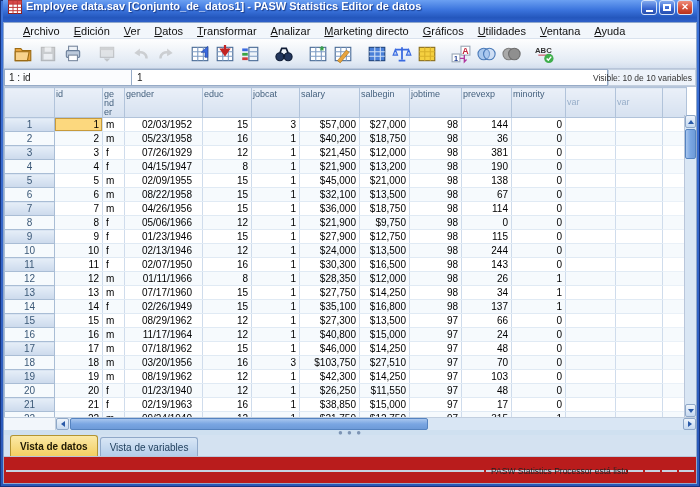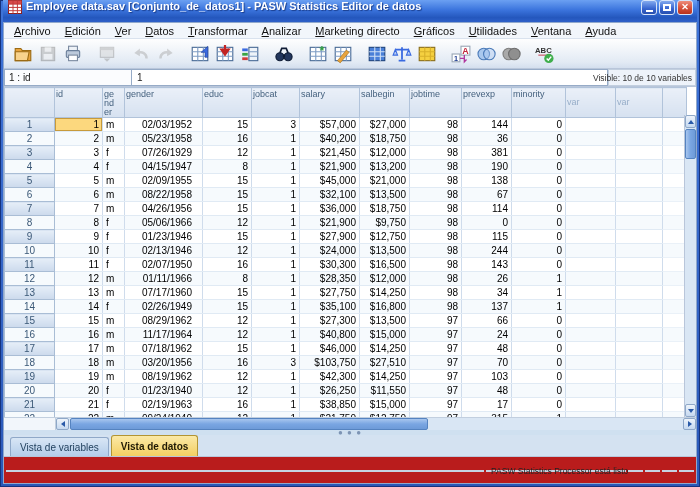--- a/index.html
+++ b/index.html
@@ -15,21 +15,21 @@
   .win-buttons{display:flex;gap:2px;flex:0 0 auto;}
   .wb{width:16px;height:15px;border-radius:3px;border:1px solid #d6e4fa;display:flex;align-items:center;justify-content:center;
       font-size:9px;color:#fff;font-weight:bold;line-height:1;}
   .wb.minmax{background:linear-gradient(180deg,#83aaef,#3563cf 60%,#274fae);}
   .wb.close{background:linear-gradient(180deg,#ee8d7c,#d8553f 50%,#b8311c);}
   .wb .minbar{display:block;width:7px;height:2px;background:#fff;margin-top:7px;}
   .wb .maxbox{display:block;width:8px;height:7px;border:2px solid #fff;}
   
   .content{height:462px;background:#fff;display:flex;flex-direction:column;border:1px solid #90a8cc;}
   
-  .menubar{height:16px;background:#f2f6fb;border-bottom:1px solid #d9e2ee;display:flex;align-items:flex-end;padding-left:3px;flex:0 0 auto;}
+  .menubar{height:16px;background:#f2f6fb;border-bottom:1px solid #d9e2ee;display:flex;align-items:flex-end;padding-left:12px;flex:0 0 auto;}
   .menu-item{display:inline-block;font-size:11px;color:#111;padding:1px 7px;cursor:default;}
   .menu-item::first-letter{text-decoration:underline;}
   
   .toolbar{height:30px;background:linear-gradient(180deg,#fefefe,#e2eaf4 80%,#d4dfee);border-bottom:1px solid #b9c6da;
            display:flex;align-items:center;padding-left:6px;flex:0 0 auto;}
   .tool{width:25px;height:25px;display:flex;align-items:center;justify-content:center;border-radius:2px;}
   .tool svg{width:20px;height:20px;display:block;}
   .tool.disabled{filter:grayscale(1) opacity(.45);}
   .tool.gap{margin-left:9px;}
   
@@ -691,22 +691,22 @@
         <div class="htrack"></div>
         <div class="sb-btn">
             <span class="tri right"></span>
           </div>
       </div>
     </div>
     <div class="splitter">
         <span class="dots">● ● ●</span>
       </div>
     <div class="tabbar">
+      <div class="tab active">Vista de datos</div>
       <div class="tab">Vista de variables</div>
-      <div class="tab active">Vista de datos</div>
     </div>
     <div class="statusbar">
       <div class="sb-panel sb-main"></div>
       <div class="sb-panel sb-text">PASW Statistics Processor está listo</div>
       <div class="sb-panel sb-s"></div>
       <div class="sb-panel sb-s"></div>
       <div class="sb-panel sb-s"></div>
       <div class="sb-panel sb-s"></div>
     </div>
   </div>

